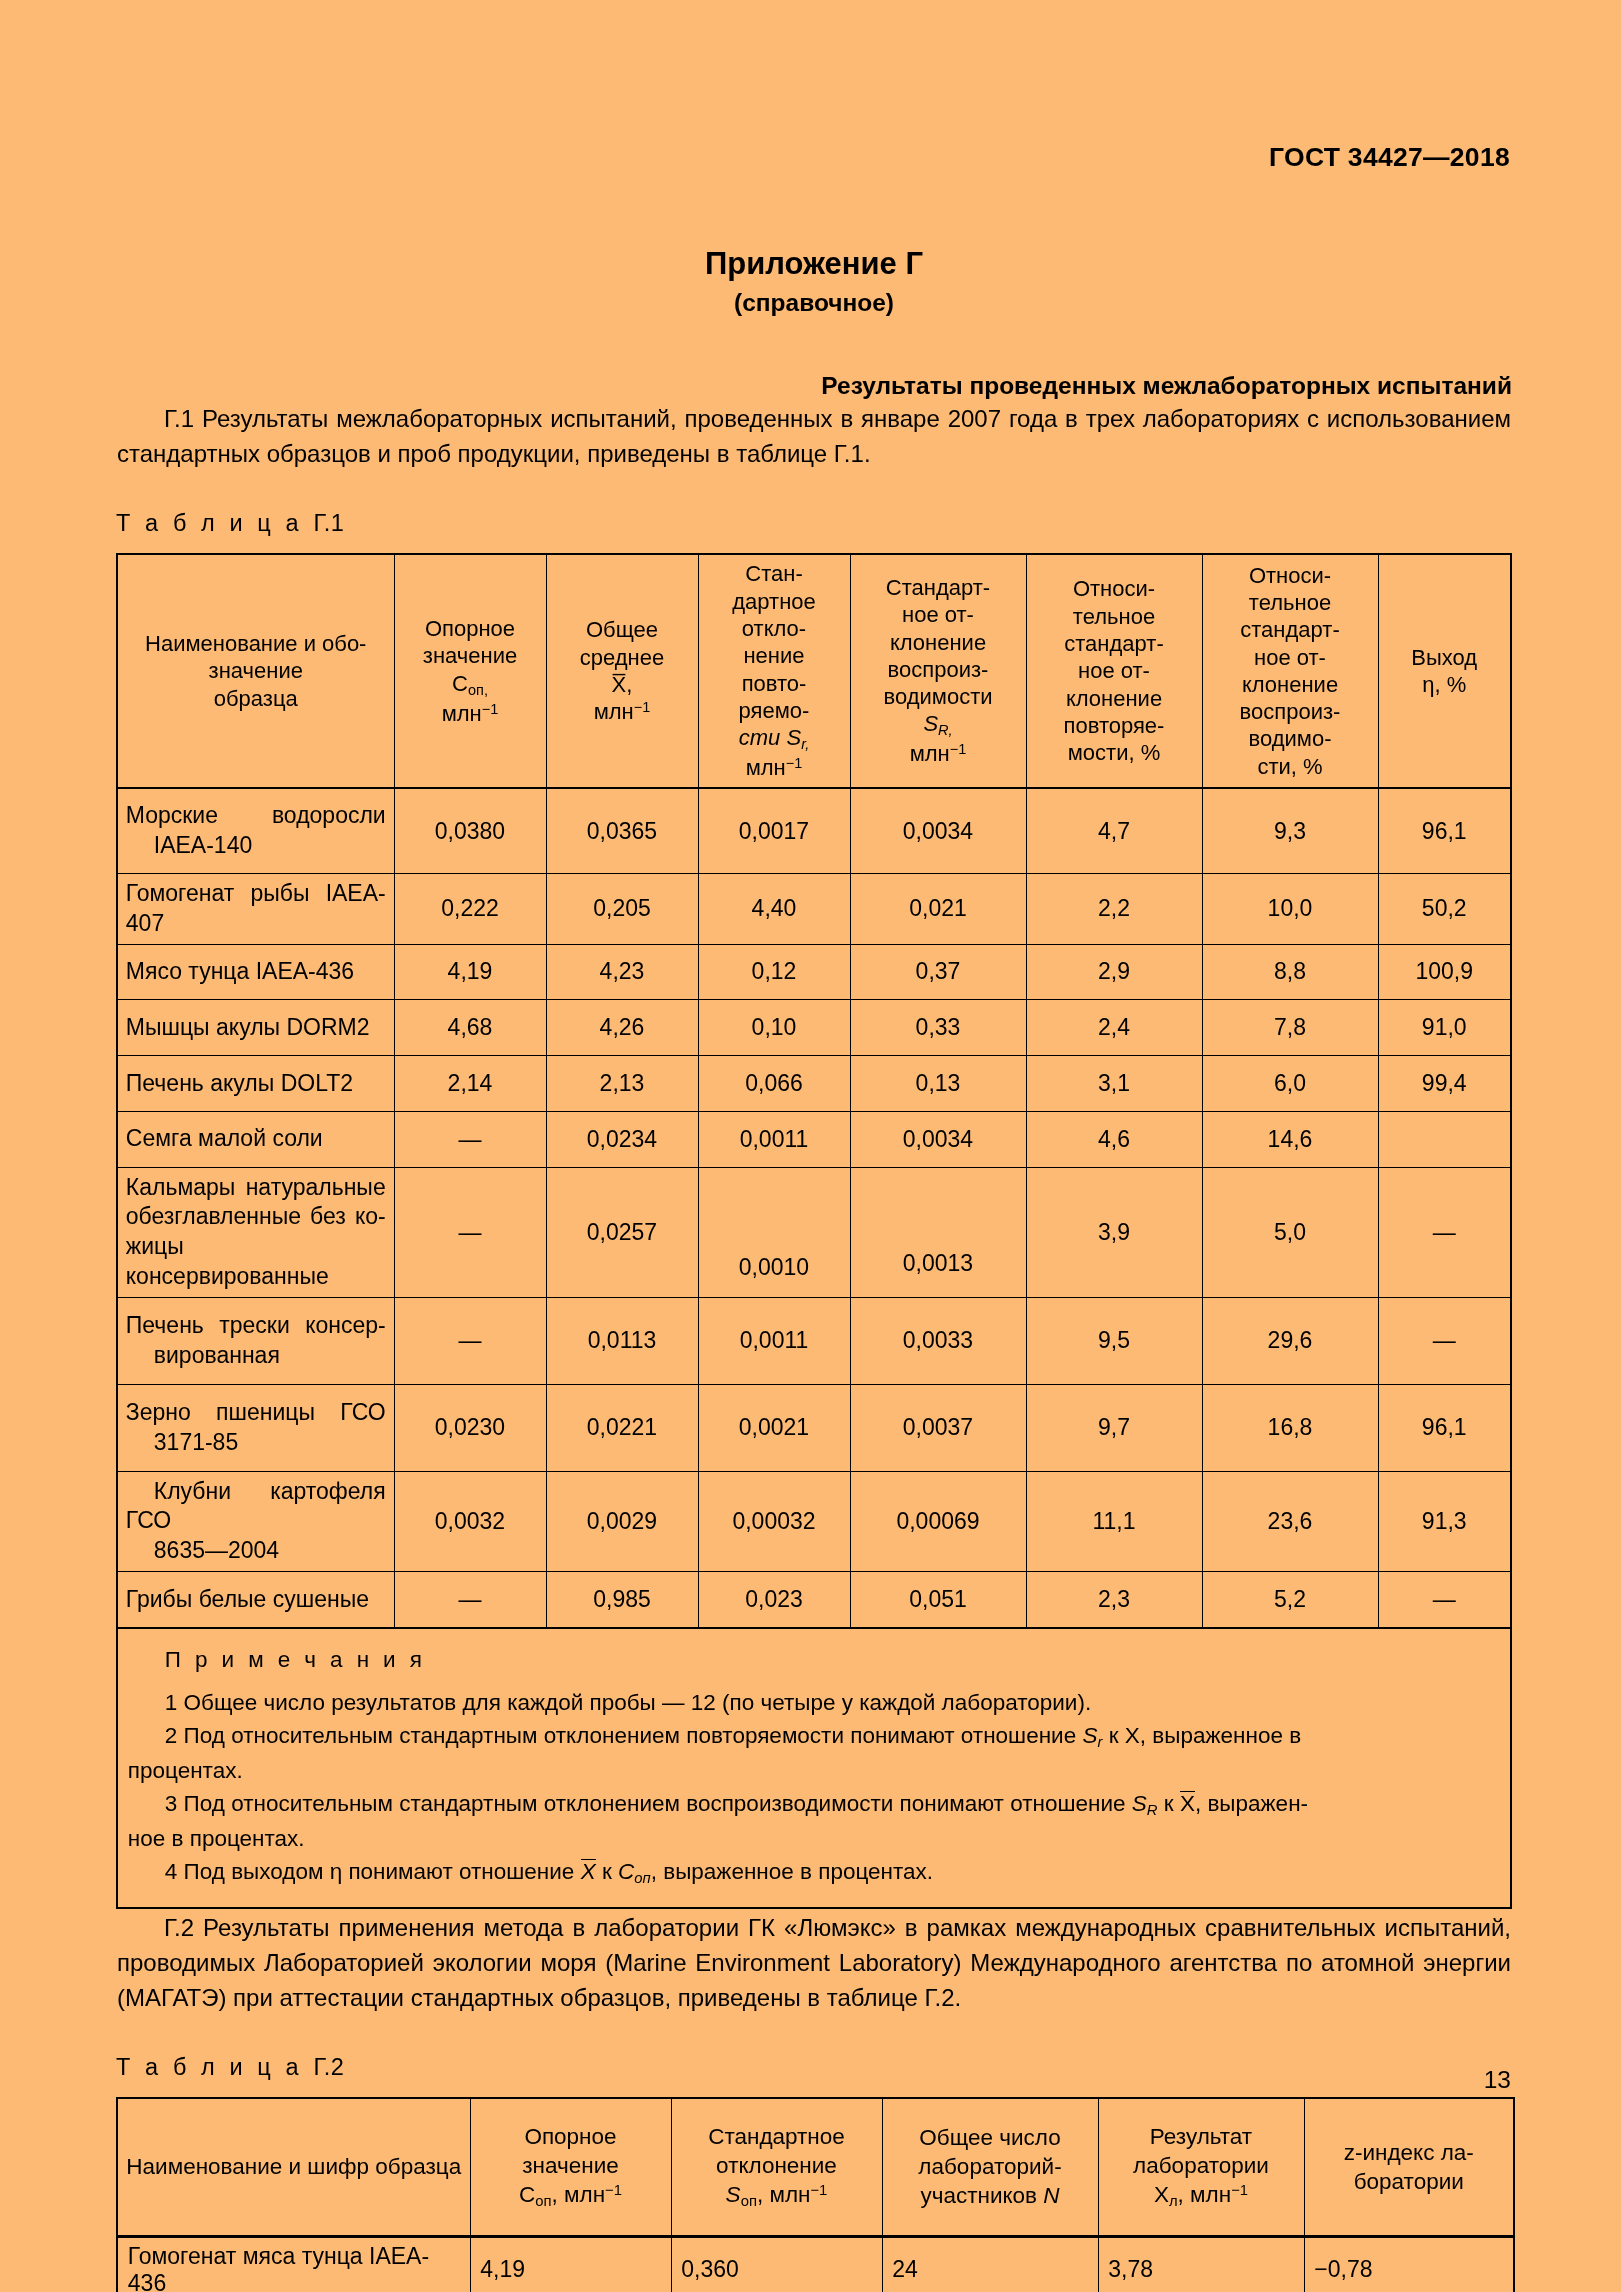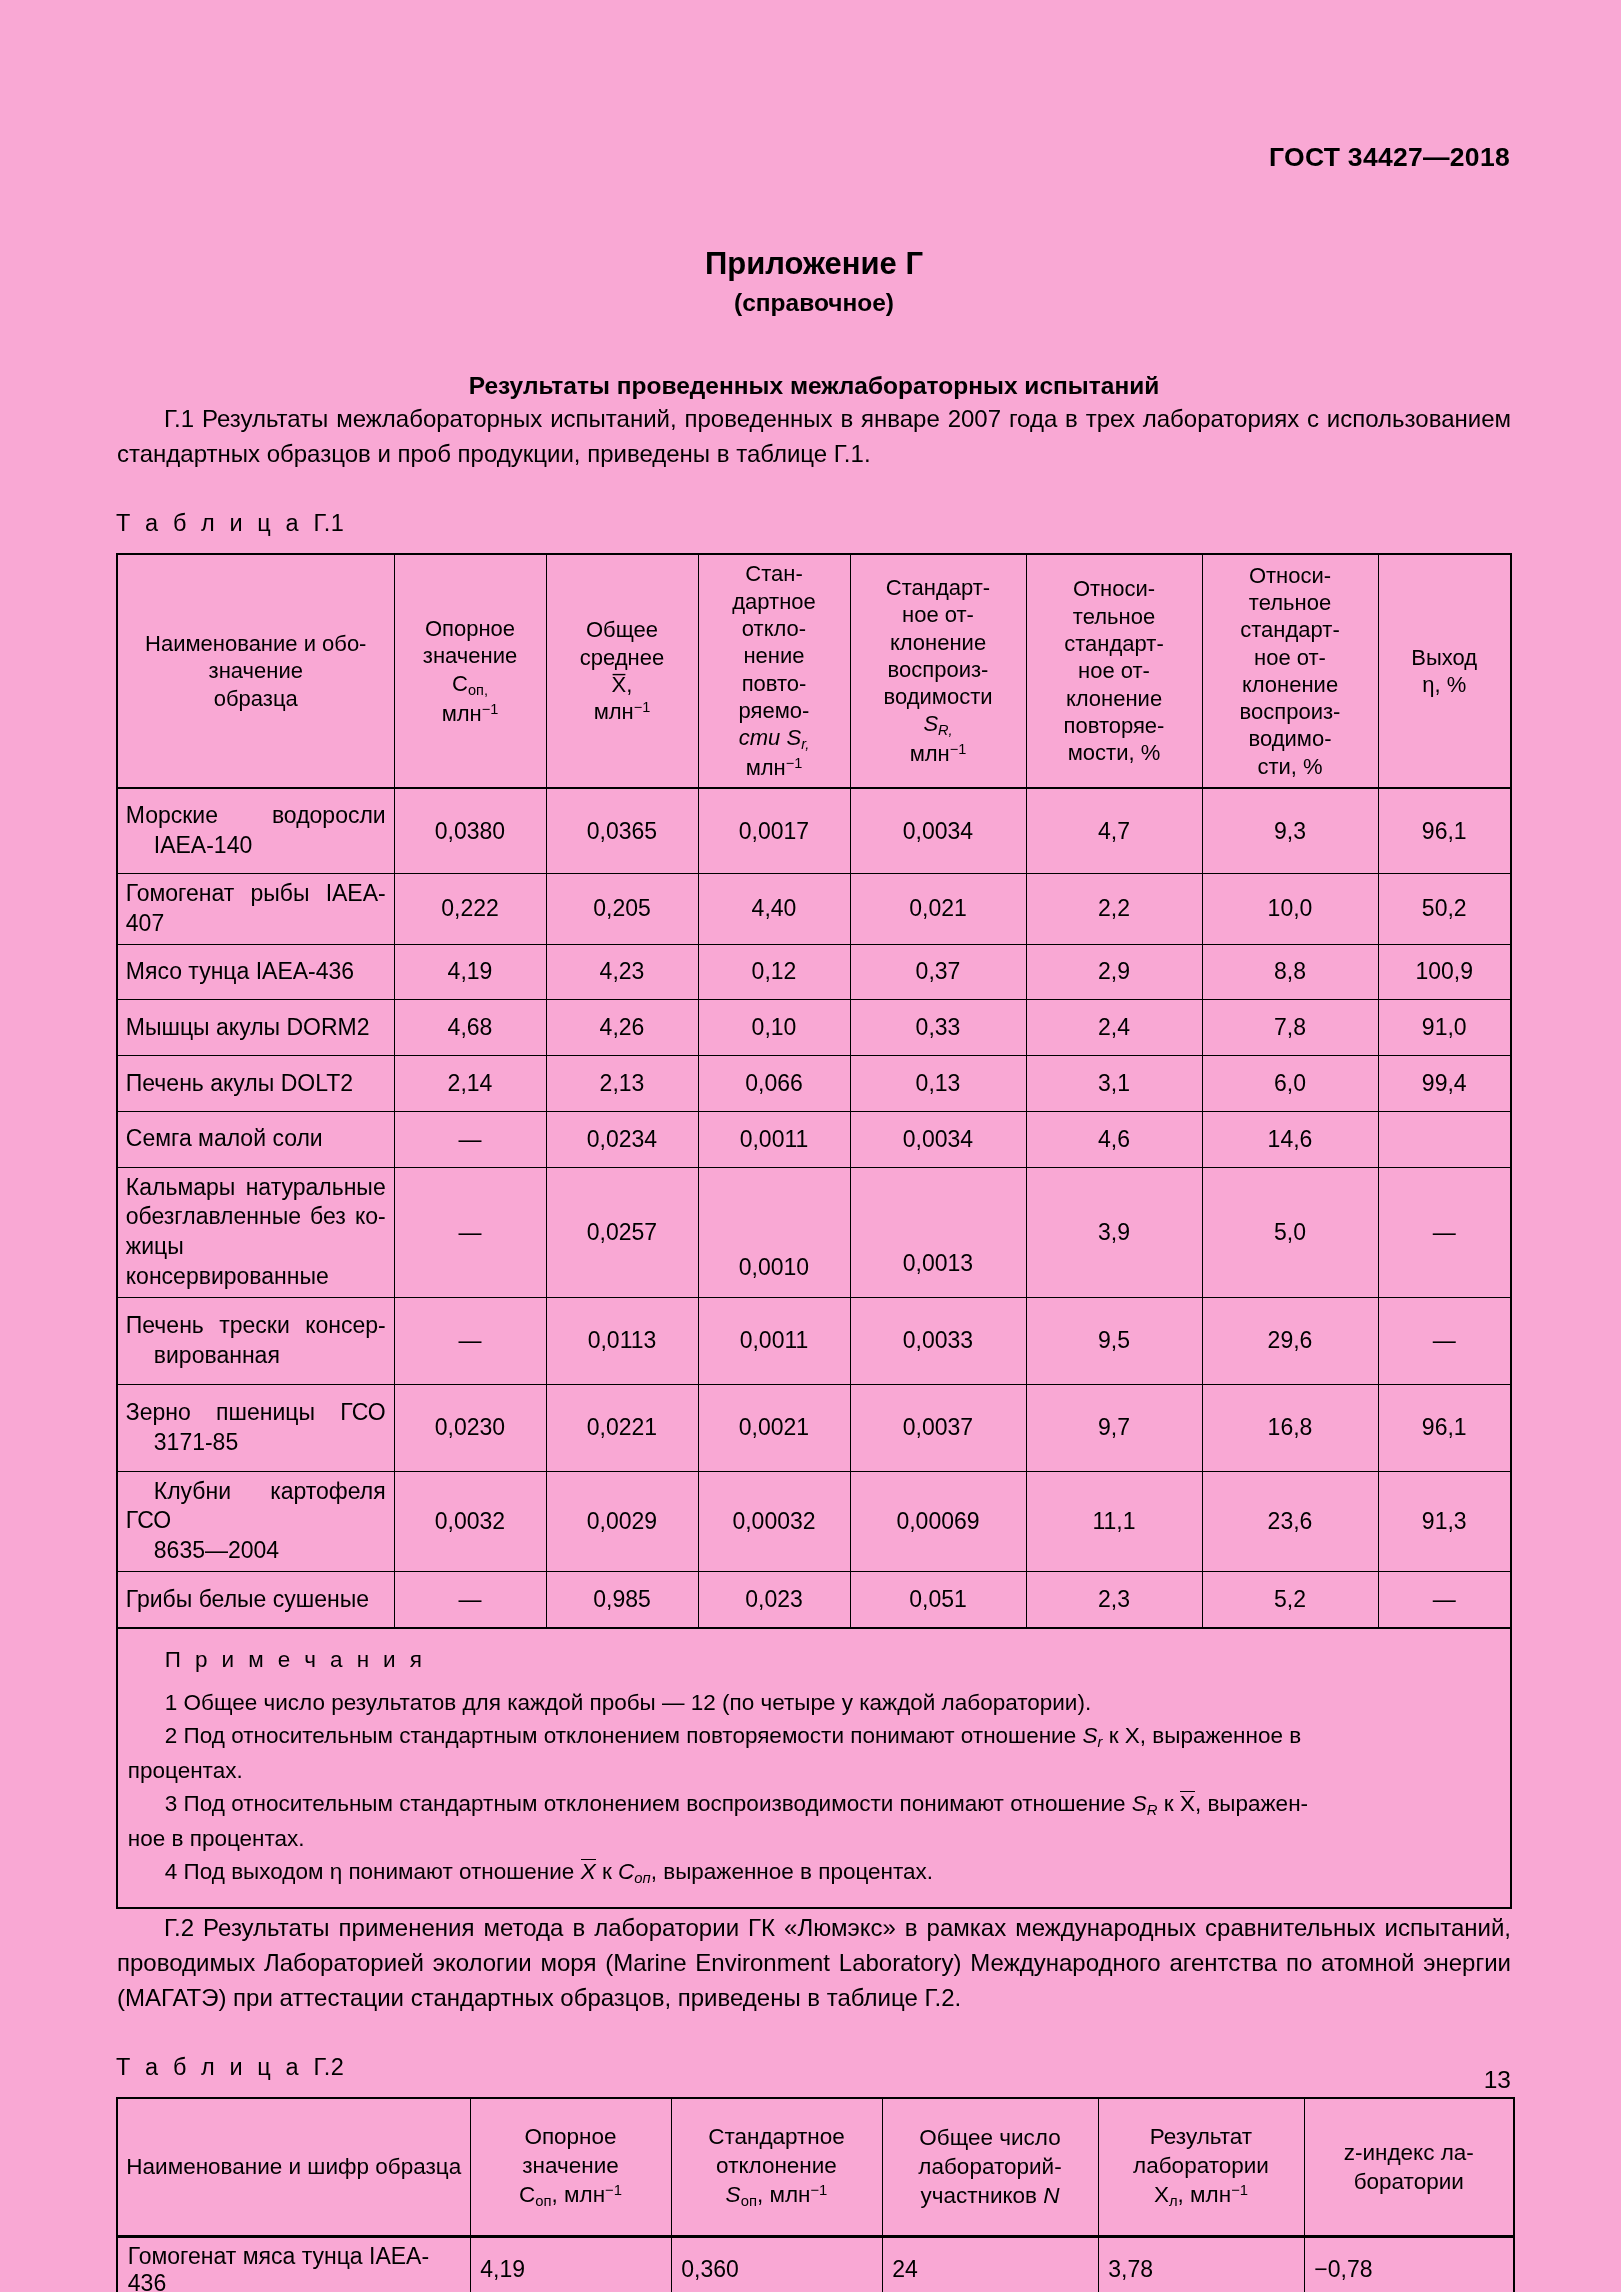--- a/index.html
+++ b/index.html
@@ -13,21 +13,21 @@
     font-family: "Liberation Sans", sans-serif;
     color: #000000;
     position: relative;
     overflow: hidden;
   }
   .page {
     position: absolute;
     left: 0; top: 0;
     width: 1621px;
     height: 2293px;
-    background: #f9a8d4;
+    background: #fdba74;
   }
   .content {
     position: absolute;
     left: 116px;
     top: 0;
     width: 1396px;
   }
 
   
   .doc-header {
@@ -47,21 +47,21 @@
     margin-top: 69px;
     line-height: 1.42;
   }
   .annex-sub {
     text-align: center;
     font-size: 24.5px;
     font-weight: bold;
     line-height: 1.42;
   }
   .section-title {
-    text-align: center;
+    text-align: right;
     font-size: 24.5px;
     font-weight: bold;
     margin-top: 51px;
   }
 
   
   p.body-text {
     font-size: 24px;
     line-height: 1.46;
     margin: 1px;

